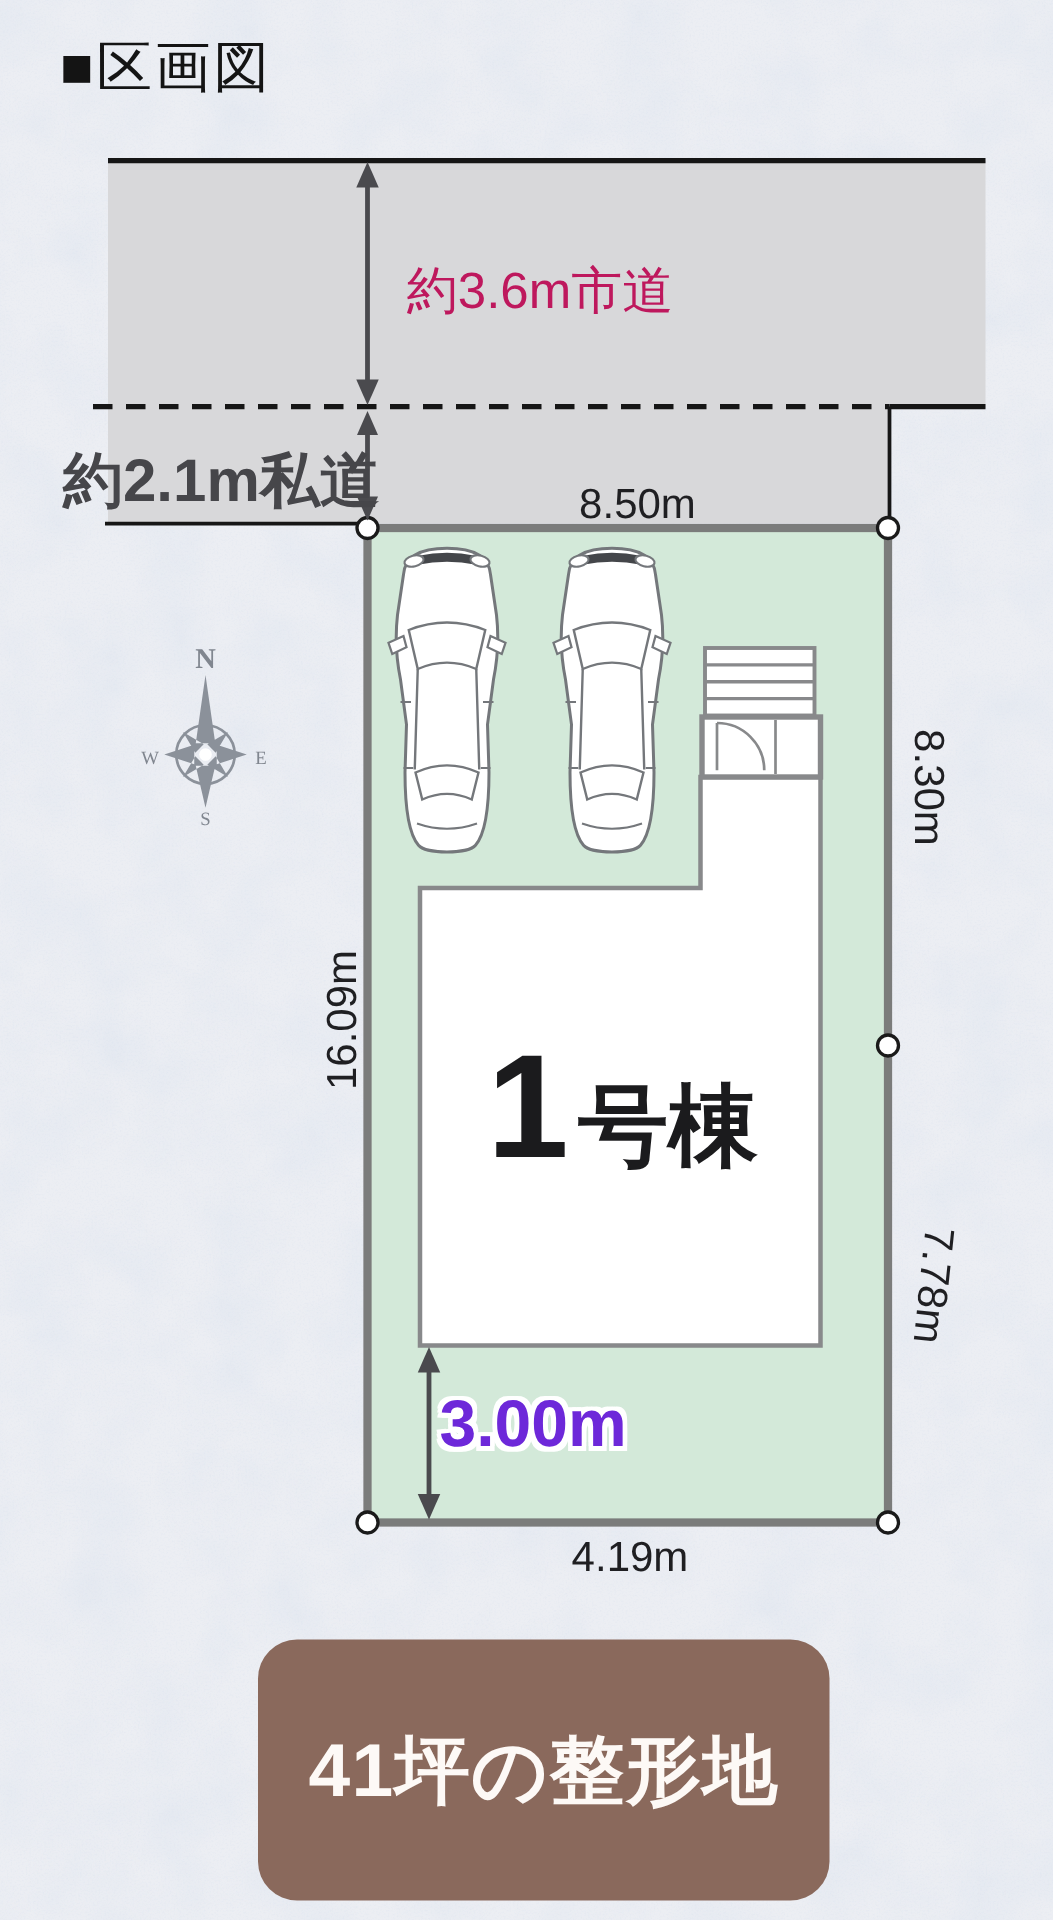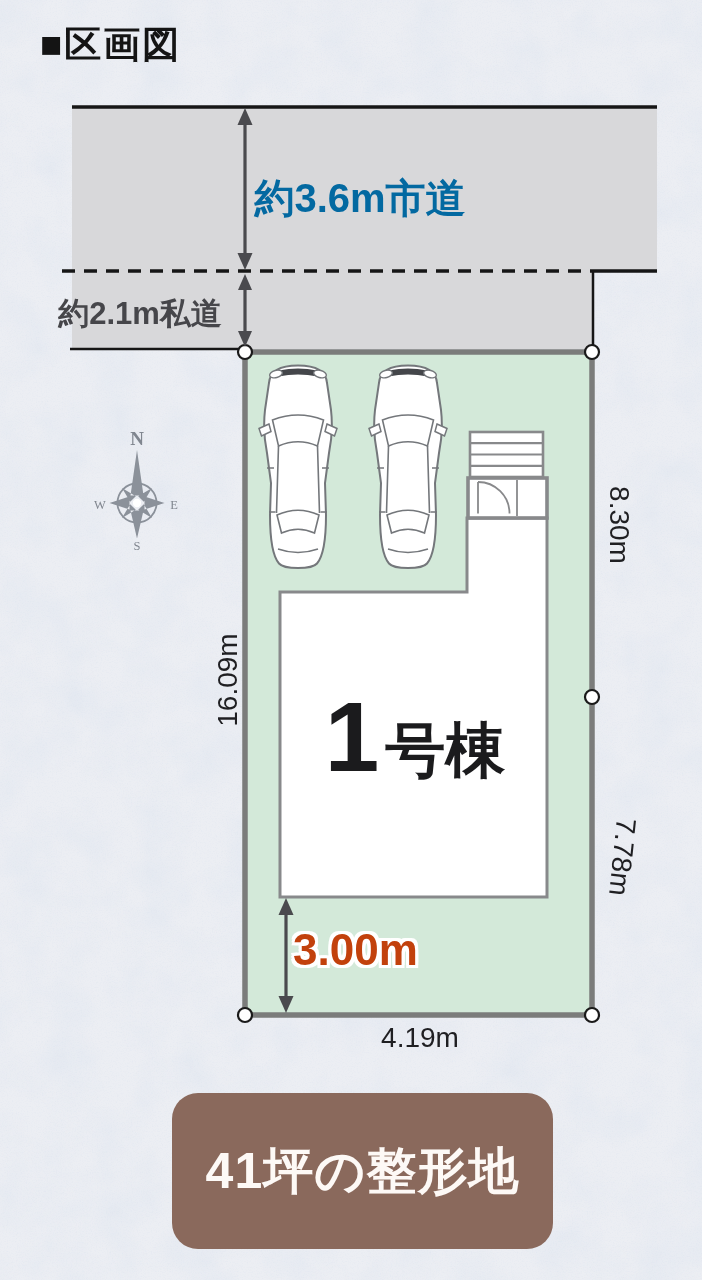--- a/index.html
+++ b/index.html
@@ -1,34 +1,34 @@
 <!DOCTYPE html>
 <html><head>
 <meta charset="utf-8">
 <style>
   html,body{margin:0;padding:0;}
   body{font-family:"Liberation Sans","DejaVu Sans",sans-serif;}
   .stage{position:relative;width:702px;height:1280px;overflow:hidden;background:#eceef3;}
   .stage svg.gfx, .stage svg.texture{position:absolute;left:0;top:0;}
   .lbl{position:absolute;white-space:nowrap;}
-  .title{left:40px;top:20px;font-size:37px;font-weight:700;color:#141414;letter-spacing:2px;}
-  .road-city{left:250px;top:171px;width:220px;text-align:center;font-size:40px;font-weight:700;color:#0369a1;}
-  .road-private{left:42px;top:293px;width:196px;text-align:center;font-size:31px;font-weight:700;color:#46464a;}
+  .title{left:40px;top:20px;font-size:37px;font-weight:400;color:#141414;letter-spacing:2px;}
+  .road-city{left:250px;top:171px;width:220px;text-align:center;font-size:34px;font-weight:400;color:#be185d;}
+  .road-private{left:42px;top:293px;width:196px;text-align:center;font-size:40px;font-weight:700;color:#46464a;}
   .dim{font-size:28px;color:#1f1f22;font-weight:400;}
   .dim-top{left:360px;top:320px;width:130px;text-align:center;}
   .dim-bottom{left:355px;top:1022px;width:130px;text-align:center;}
   .dim-right-upper{left:574px;top:509px;width:90px;text-align:center;transform:rotate(90deg);}
   .dim-right-lower{left:577px;top:841px;width:90px;text-align:center;transform:rotate(96deg);}
   .dim-left{left:173px;top:664px;width:110px;text-align:center;transform:rotate(-90deg);}
-  .setback{left:293px;top:925px;font-size:44px;font-weight:800;color:#c2410c;
+  .setback{left:293px;top:925px;font-size:44px;font-weight:800;color:#6d28d9;
     text-shadow:-3px -3px 0 #fff,3px -3px 0 #fff,-3px 3px 0 #fff,3px 3px 0 #fff,0 -3px 0 #fff,0 3px 0 #fff,-3px 0 0 #fff,3px 0 0 #fff;}
   .bldg-label{left:300px;top:688px;width:230px;display:flex;justify-content:center;align-items:baseline;color:#1b1b1d;}
   .bldg-label .num{font-size:98px;font-weight:800;line-height:1;}
   .bldg-label .suffix{font-size:60px;font-weight:800;line-height:1;margin-left:6px;}
-  .banner{position:absolute;left:172px;top:1093px;width:381px;height:156px;background:#8a695c;border-radius:26px;
+  .banner{position:absolute;left:172px;top:1093px;width:381px;height:174px;background:#8a695c;border-radius:26px;
     display:flex;align-items:center;justify-content:center;}
   .banner .txt{color:#fdf9f6;font-size:50px;font-weight:800;letter-spacing:1px;}
 </style>
 </head>
 <body>
 
 <div class="stage">
 
   <svg class="texture" width="702" height="1280" aria-hidden="true">
     <defs>
@@ -135,20 +135,21 @@
       <text x="37" y="6" text-anchor="middle" font-family="Liberation Serif, serif" font-size="12.5" fill="#80868f">E</text>
       <text x="0" y="47" text-anchor="middle" font-family="Liberation Serif, serif" font-size="12.5" fill="#80868f">S</text>
       <text x="-37" y="6" text-anchor="middle" font-family="Liberation Serif, serif" font-size="12.5" fill="#80868f">W</text>
     </g>
   </svg>
 
   <div class="lbl title">■区画図</div>
   <div class="lbl road-city">約3.6m市道</div>
   <div class="lbl road-private">約2.1m私道</div>
 
+  <div class="lbl dim dim-top">8.50m</div>
   <div class="lbl dim dim-bottom">4.19m</div>
   <div class="lbl dim dim-right-upper">8.30m</div>
   <div class="lbl dim dim-right-lower">7.78m</div>
   <div class="lbl dim dim-left">16.09m</div>
   <div class="lbl setback">3.00m</div>
 
   <div class="lbl bldg-label">
     <span class="num">1</span>
     <span class="suffix">号棟</span>
   </div>

